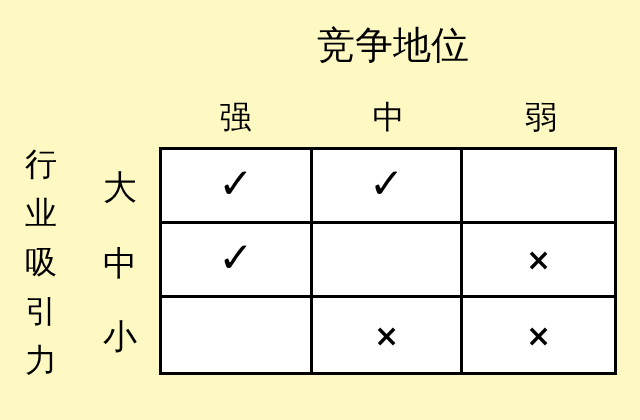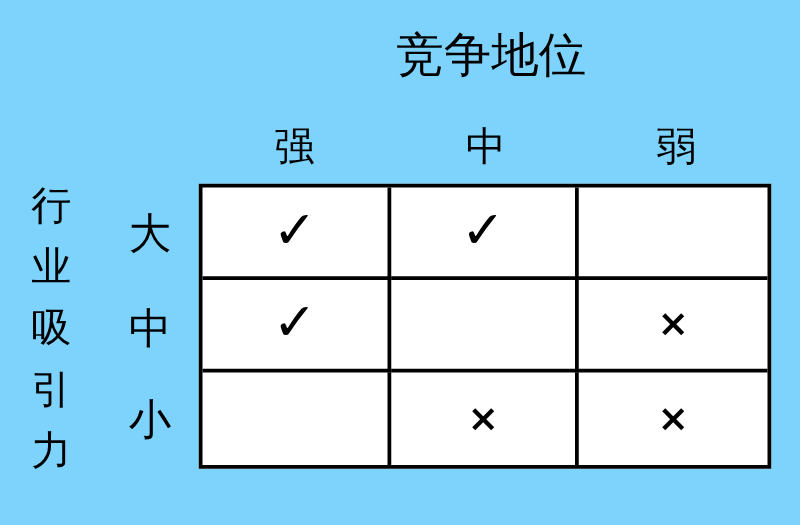--- a/index.html
+++ b/index.html
@@ -1,20 +1,20 @@
 <!DOCTYPE html>
 <html><head>
 <meta charset="utf-8">
 <style>
   html, body { margin: 0; padding: 0; background: #ffffff; }
   .stage {
     position: relative;
     width: 640px;
     height: 420px;
-    background: #7dd3fc;
+    background: #fef9c3;
     color: #000000;
     font-family: "Liberation Serif", "DejaVu Serif", serif;
     overflow: hidden;
   }
   .title {
     position: absolute;
     left: 273px;
     top: 20px;
     width: 240px;
     text-align: center;

